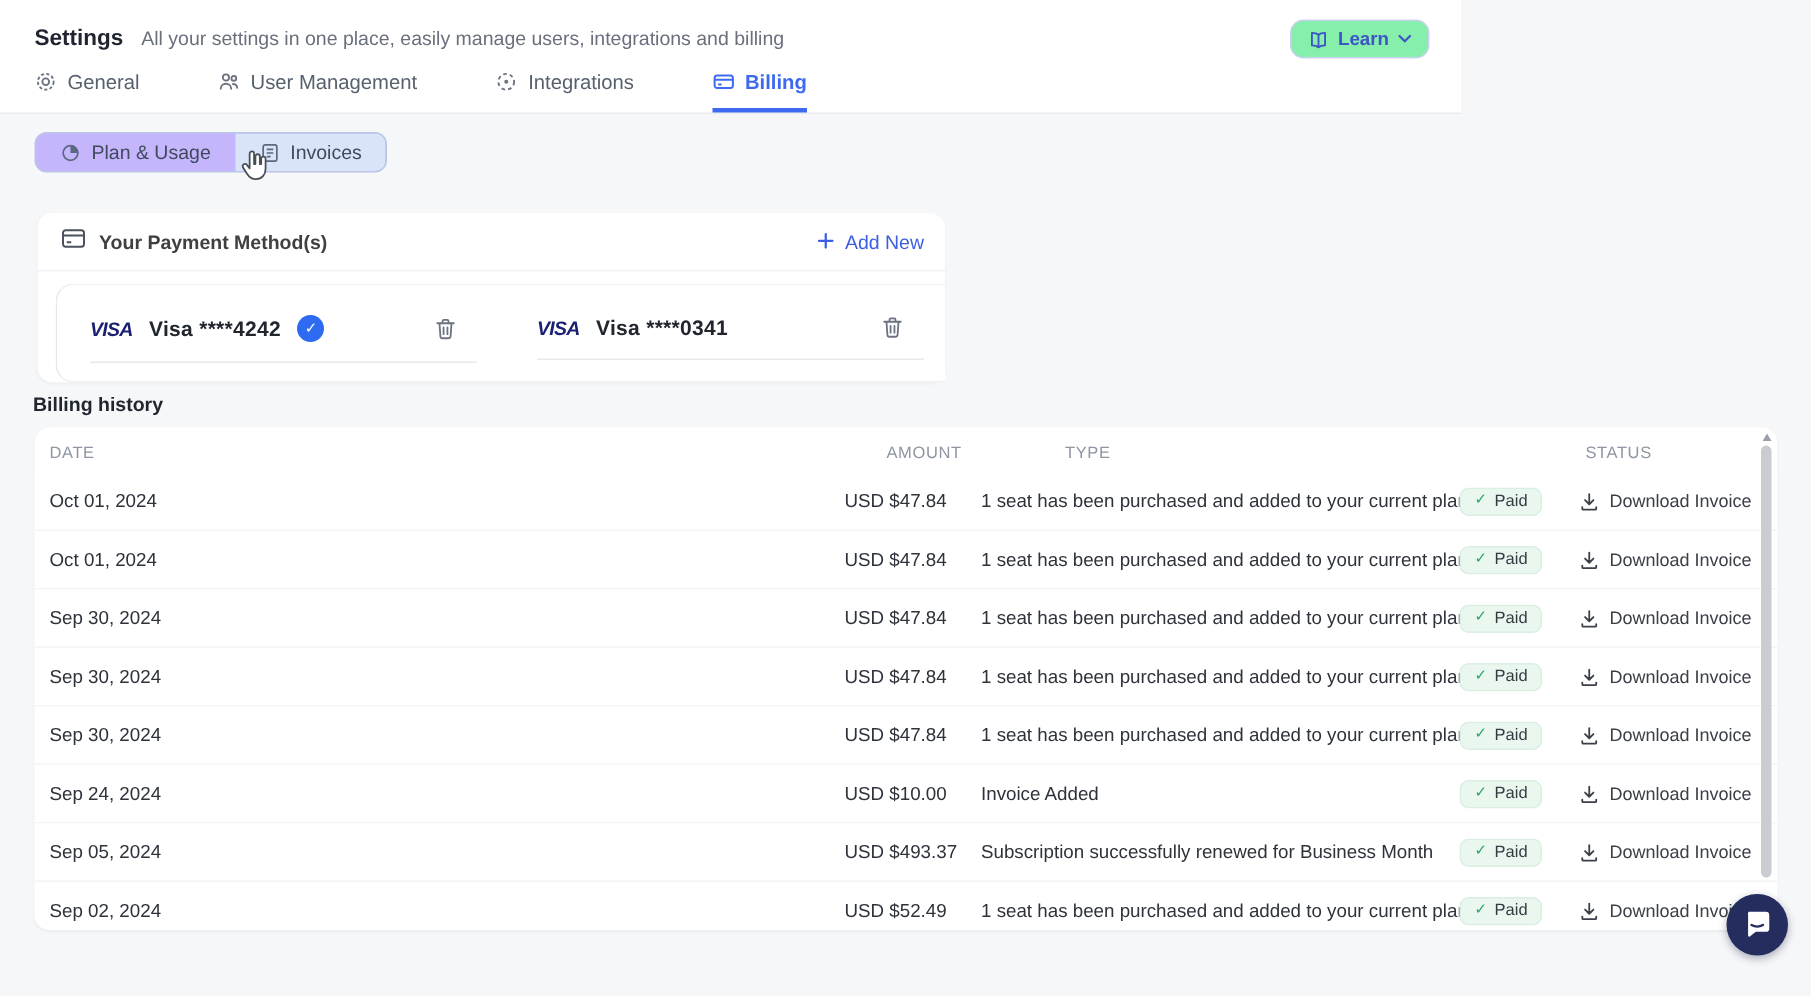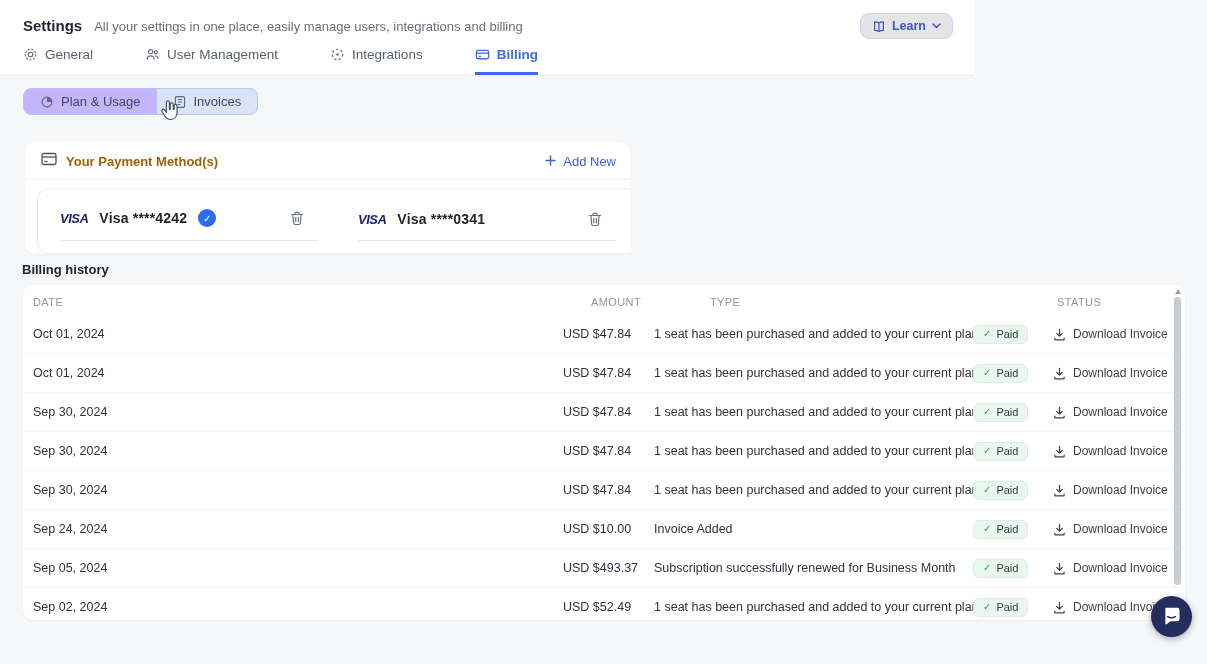--- a/index.html
+++ b/index.html
@@ -6,21 +6,21 @@
   html,body { width:1207px; height:664px; }
   body { font-family:"Liberation Sans","DejaVu Sans",sans-serif; background:#f6f7f9; overflow:hidden; }
   .app { position:relative; width:974px; height:664px; }
 
   
   .topbar { position:absolute; top:0; left:0; width:100%; height:76px; background:#fff; border-bottom:1px solid #e9ebef; }
   .title-row { display:flex; align-items:baseline; padding:17px 0 0 23px; }
   .page-title { font-size:15px; font-weight:700; color:#1f2430; }
   .page-subtitle { font-size:13px; color:#69707c; margin-left:12px; }
   .learn-btn { position:absolute; top:13px; right:21px; display:flex; align-items:center; gap:6px;
-    background:#e5e5e5; border:1px solid #c9d2ef; border-radius:9px; padding:5px 11px;
+    background:#86efac; border:1px solid #c9d2ef; border-radius:9px; padding:5px 11px;
     color:#3d55c6; font-size:12.5px; font-weight:600; cursor:pointer; font-family:inherit; }
   .learn-btn svg { display:block; }
 
   .tabs { position:absolute; left:23px; bottom:0; display:flex; gap:52px; }
   .tab { display:flex; align-items:center; gap:7px; font-size:13.5px; font-weight:500; color:#57616e;
     padding-bottom:10px; border-bottom:3px solid transparent; cursor:pointer; }
   .tab svg { display:block; }
   .tab.active { color:#3c6af0; font-weight:600; border-bottom-color:#3c6af0; }
 
   
@@ -30,25 +30,25 @@
     color:#3f4a5c; cursor:pointer; }
   .subtab.active { background:#d9e4f8; }
   .subtab svg { display:block; }
 
   .cursor { position:absolute; left:158px; top:99px; z-index:50; pointer-events:none; }
 
   
   .payment-panel { position:absolute; left:25px; top:142px; width:605px; background:#fff; border-radius:10px;
     box-shadow:0 1px 2px rgba(30,40,60,.05); }
   .payment-header { display:flex; align-items:center; gap:9px; padding:10px 14px 9px 16px; border-bottom:1px solid #f0f1f4; }
-  .payment-title { font-size:13px; font-weight:600; color:#a16207; }
+  .payment-title { font-size:13px; font-weight:600; color:#404040; }
   .add-new { margin-left:auto; display:flex; align-items:center; gap:7px; color:#3b5fe0; font-size:13px;
     font-weight:500; background:none; border:none; cursor:pointer; font-family:inherit; }
   .cards-box { margin:8px 0 0 12px; background:#fff; border:1px solid #eef0f3; border-left-color:#e6e8ec;
-    border-radius:12px 0 0 12px; border-right:none; padding:20px 0 12px 22px; display:flex; gap:40px;align-items:flex-end; }
+    border-radius:12px 0 0 12px; border-right:none; padding:20px 0 12px 22px; display:flex; gap:40px; }
   .pm-entry { width:258px; }
   .pm-line { display:flex; align-items:center; gap:11px; padding-bottom:13px; border-bottom:1px solid #e7e9ed; }
   .visa-logo { font-size:13px; font-weight:900; font-style:italic; color:#1a1f71; letter-spacing:-0.5px; }
   .pm-number { font-size:14px; font-weight:600; color:#21262e; letter-spacing:.2px; }
   .default-badge { width:18px; height:18px; border-radius:50%; background:#2e6bf0; color:#fff; font-size:10px;
     font-weight:700; display:flex; align-items:center; justify-content:center; }
   .trash-btn { margin-left:auto; margin-right:14px; background:none; border:none; cursor:pointer; color:#6b7280; }
   .trash-btn svg { display:block; }
 
   

